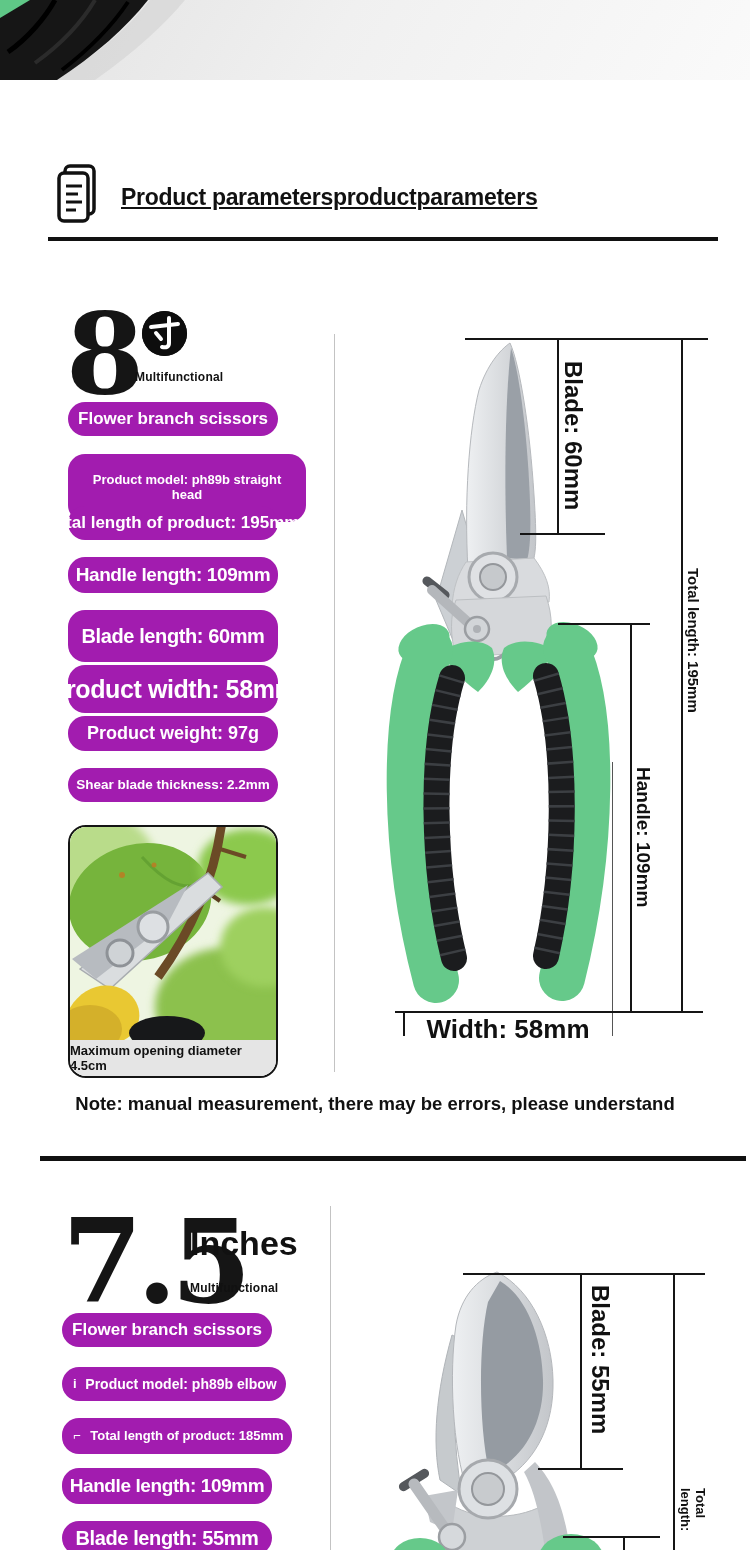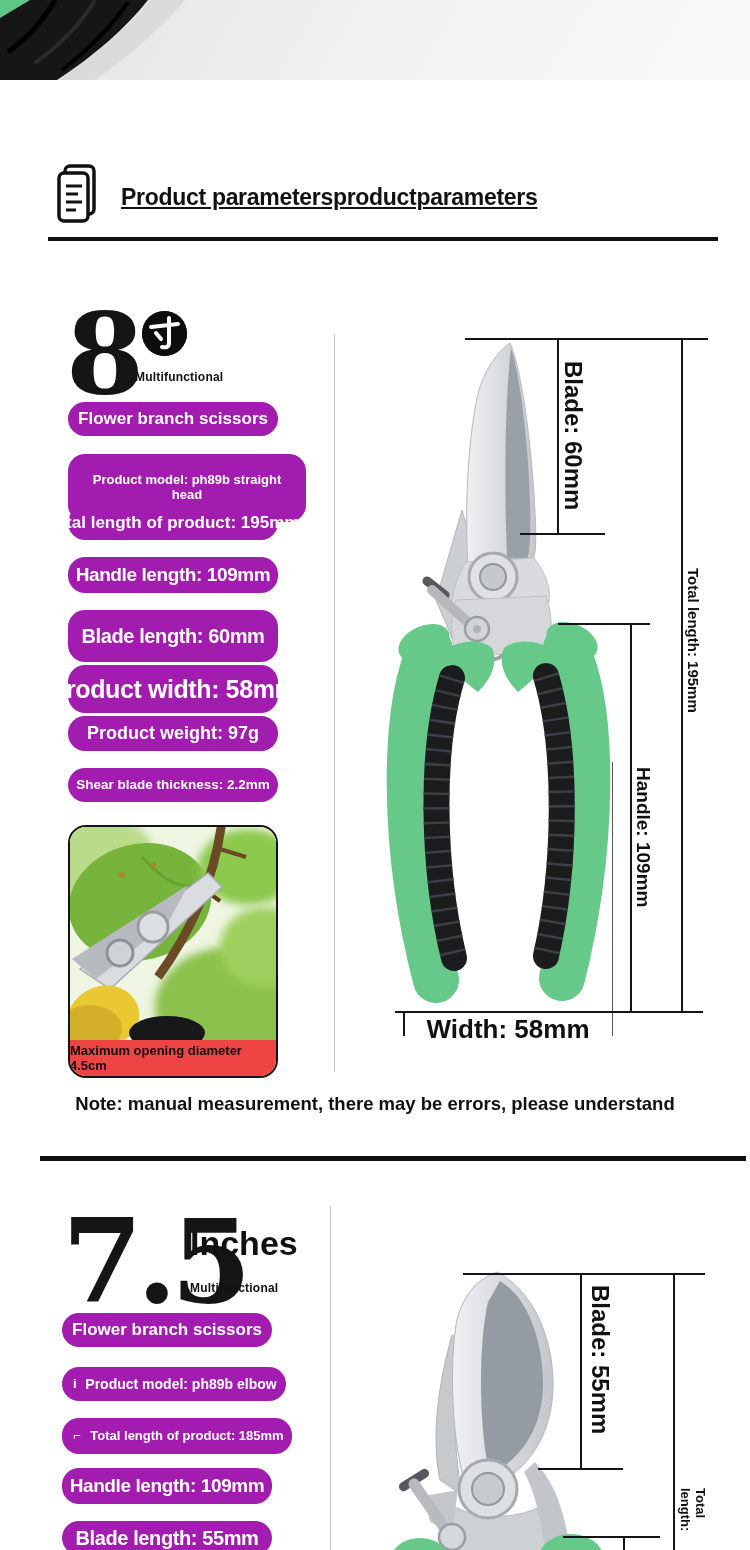--- a/index.html
+++ b/index.html
@@ -41,21 +41,21 @@
   #p16{top:716px;height:35px;font-size:18px;}
   #p17{top:768px;height:34px;font-size:13.5px;}
   #p20{top:1313px;height:34px;font-size:17px;}
   #p21{top:1367px;height:34px;font-size:14px;padding-left:14px;}
   #p22{top:1418px;height:36px;font-size:13px;padding-left:20px;}
   #p23{top:1468px;height:36px;font-size:19px;letter-spacing:-.4px;}
   #p24{top:1521px;height:34px;font-size:20px;letter-spacing:-.4px;}
   .pill-glyph{position:absolute;left:11px;top:50%;transform:translateY(-50%);font-size:13px;color:#fff;font-weight:bold;}
   
   #photo-card{left:68px;top:825px;width:206px;height:249px;border:2px solid #141414;border-radius:18px;overflow:hidden;background:#fff;}
-  #photo-caption{left:0;bottom:0;width:100%;height:36px;background:#ef4444;display:flex;align-items:center;justify-content:center;font-size:13px;font-weight:bold;color:#111;}
+  #photo-caption{left:0;bottom:0;width:100%;height:36px;background:#e5e5e5;display:flex;align-items:center;justify-content:center;font-size:13px;font-weight:bold;color:#111;}
   
   #note{left:0;top:1093px;width:750px;text-align:center;font-size:18.5px;font-weight:bold;}
   
   .fig{overflow:visible;}
   #fig1{left:330px;top:330px;width:420px;height:745px;}
   #fig2{left:330px;top:1200px;width:420px;height:350px;overflow:hidden;}
   .dlh{position:absolute;height:2px;background:#151515;}
   .dlv{position:absolute;width:2px;background:#151515;}
   .thin{position:absolute;width:1px;background:#c3c3c3;}
   .vlabel{position:absolute;writing-mode:vertical-rl;font-weight:bold;color:#111;white-space:nowrap;}

